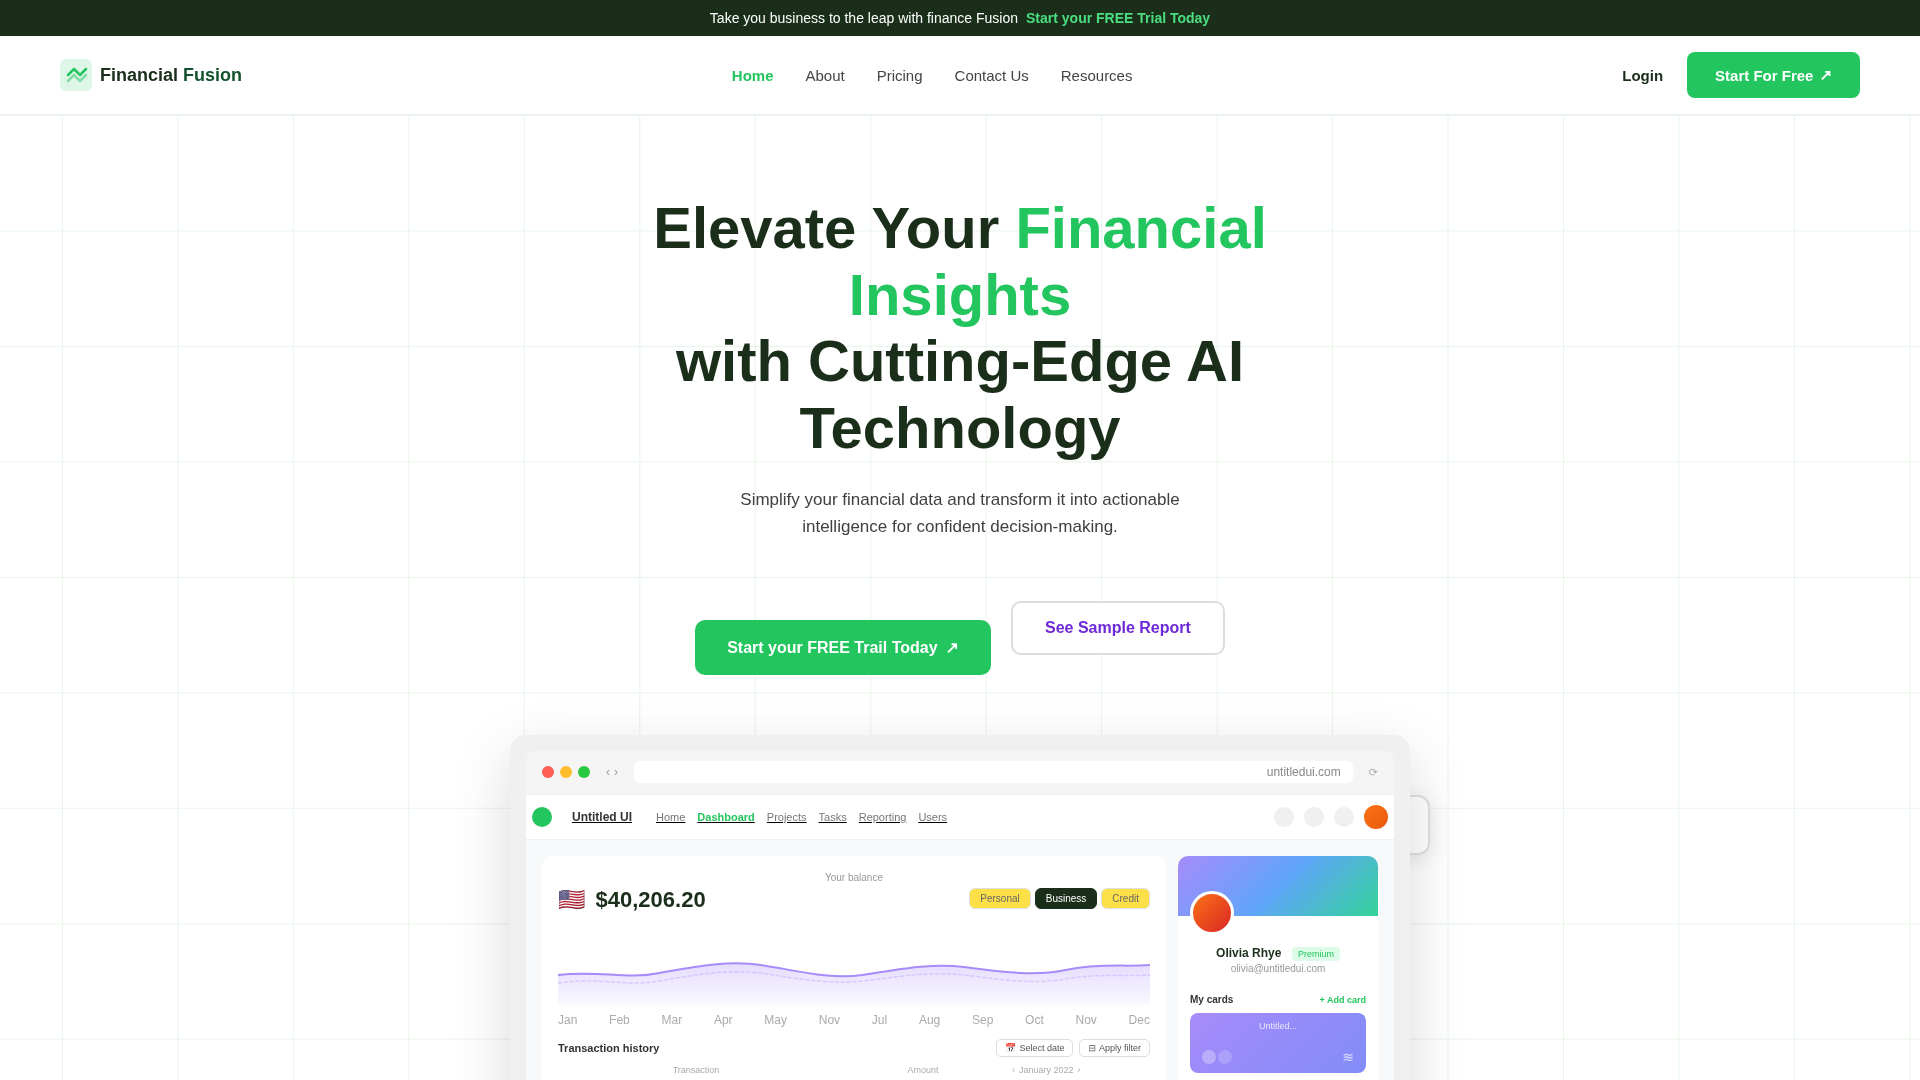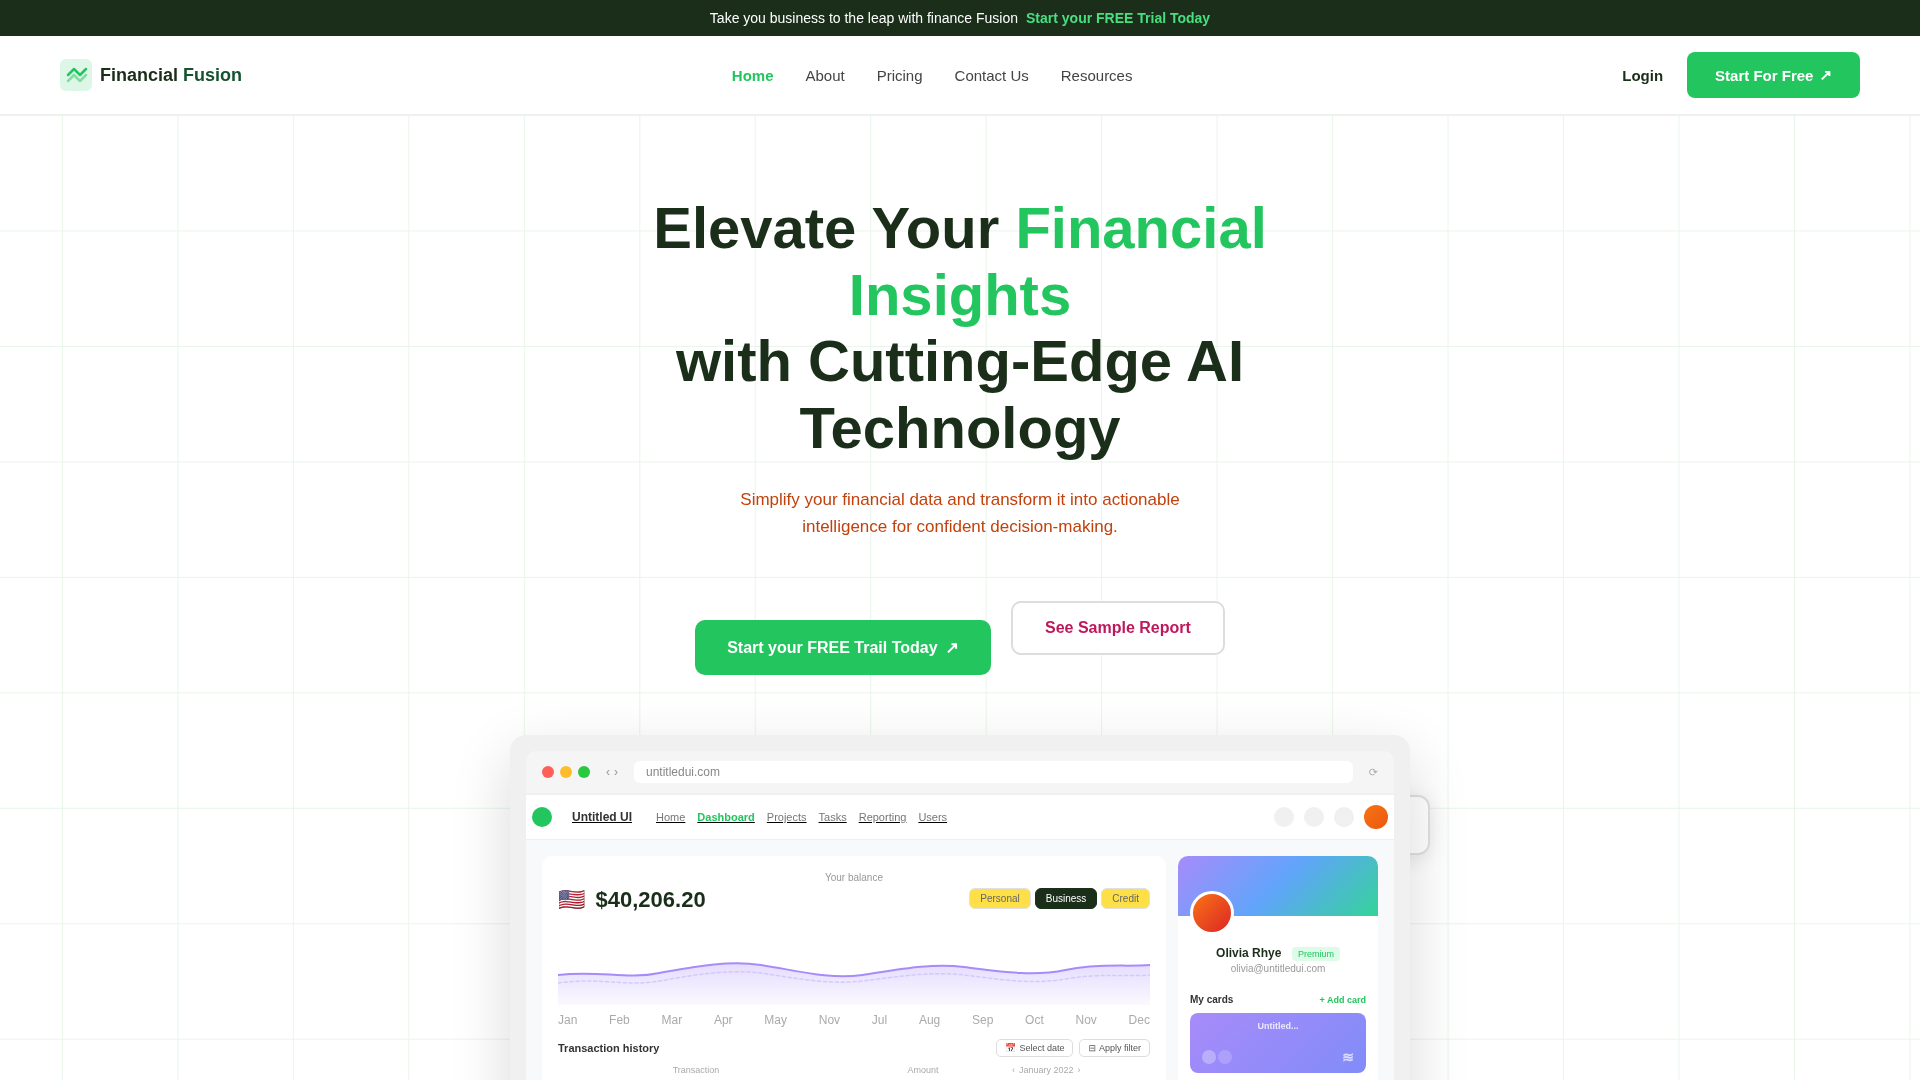--- a/index.html
+++ b/index.html
@@ -118,21 +118,21 @@
       font-weight: 800;
       color: #1a2e1a;
       line-height: 1.15;
       max-width: 780px;
       margin: 0 auto 24px;
     }
     .hero h1 .green { color: #22c55e; }
 
     .hero-subtitle {
       font-size: 17px;
-      color: #c2410c;
+      color: #404040;
       max-width: 520px;
       margin: 0 auto 40px;
       line-height: 1.6;
     }
 
     .hero-buttons {
       display: flex;
       align-items: center;
       justify-content: center;
       gap: 20px;
@@ -147,21 +147,21 @@
       font-size: 16px;
       font-weight: 600;
       cursor: pointer;
       display: flex;
       align-items: center;
       gap: 8px;
       margin-top: 40px;
     }
     .btn-secondary {
       background: #fff;
-      color: #be185d;
+      color: #6d28d9;
       border: 2px solid #ddd;
       border-radius: 10px;
       padding: 16px 32px;
       font-size: 16px;
       font-weight: 600;
       cursor: pointer;
     }
 
     
     .dashboard-preview-wrapper {
@@ -197,21 +197,21 @@
     .dot-green { background: #28c840; }
     .browser-nav { display: flex; gap: 4px; margin-left: 8px; }
     .browser-nav span { font-size: 12px; color: #999; cursor: pointer; }
     .browser-url {
       flex: 1;
       background: #fff;
       border-radius: 6px;
       padding: 4px 12px;
       font-size: 12px;
       color: #888;
-      text-align: left;
+      text-align: right;
       margin: 0 8px;
     }
 
     
     .dashboard-inner {
       background: #fff;
       border-radius: 0 0 8px 8px;
       overflow: hidden;
     }
 
@@ -355,21 +355,20 @@
     .add-card { font-size: 9px; color: #22c55e; cursor: pointer; }
     .card-visual {
       margin: 0 12px;
       height: 60px;
       background: linear-gradient(135deg, #a78bfa, #818cf8);
       border-radius: 8px;
       padding: 8px 12px;
       display: flex;
       flex-direction: column;
       justify-content: space-between;
-      font-weight: bold;
     }
     .card-name { font-size: 9px; color: rgba(255,255,255,0.8); }
     .card-waves { display: flex; gap: 2px; align-items: center; }
     .wave-circle { width: 14px; height: 14px; border-radius: 50%; background: rgba(255,255,255,0.3); }
 
     
     .watch-demo-btn {
       position: absolute;
       top: 60px;
       right: -20px;

